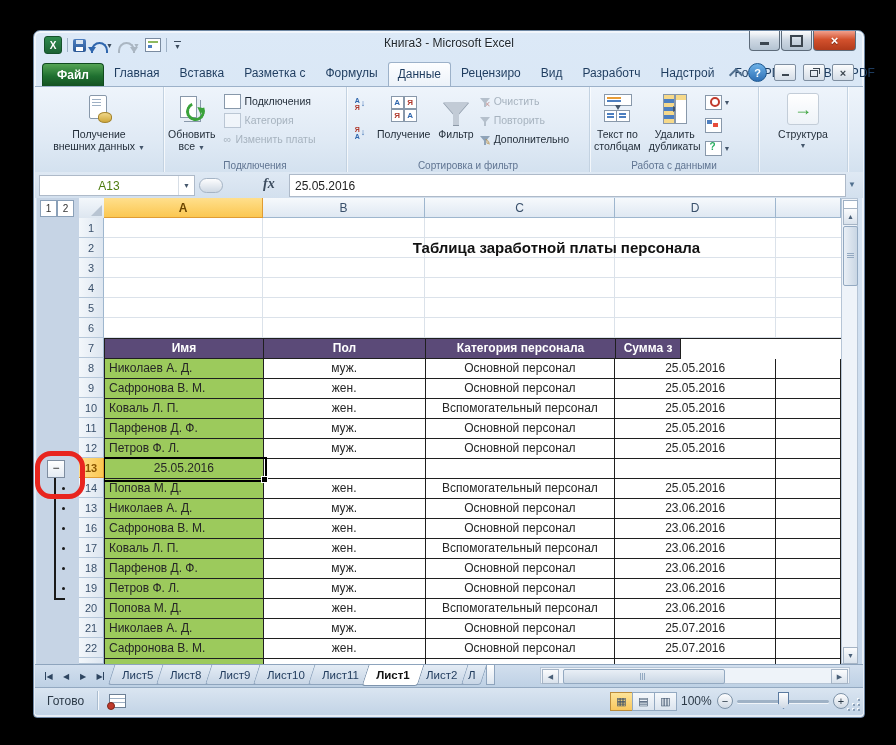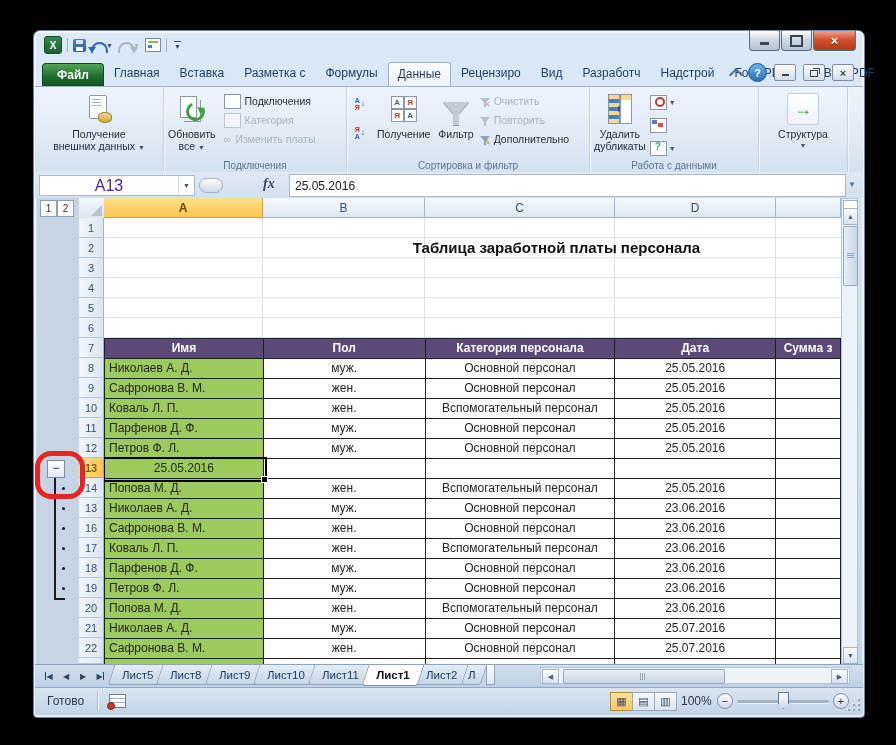--- a/index.html
+++ b/index.html
@@ -93,21 +93,21 @@
   .ic-rd .ar{position:absolute;left:13px;top:12px;border:3px solid transparent;border-left:5px solid #44566b;}
   .tinybtn{display:flex;align-items:center;gap:2px;height:18px;}
   .tiny-ic{width:15px;height:13px;border:1px solid #8898aa;background:#fff;position:relative;}
   .tiny-ic.val:before{content:"";position:absolute;right:1px;top:1px;width:6px;height:6px;border-radius:50%;border:2px solid #c0392b;}
   .tiny-ic.cons:before{content:"";position:absolute;left:1px;top:1px;width:5px;height:4px;background:#4d7fc0;box-shadow:6px 3px 0 #e74c3c;}
   .tiny-ic.whatif:before{content:"?";position:absolute;left:4px;top:-1px;color:#27ae60;font-size:10px;font-weight:bold;}
   .ic-outline{width:30px;height:30px;border:1px solid #c3cdd8;border-radius:3px;background:linear-gradient(#fff,#eef3f8);display:flex;align-items:center;justify-content:center;color:#3aa23a;font-size:18px;font-weight:bold;}
   
   .fbar{position:absolute;left:1px;top:141px;width:828px;height:26px;background:linear-gradient(#dfe9f4,#d3e0ee);display:flex;align-items:center;}
   .namebox{position:absolute;left:4px;top:3px;width:154px;height:19px;background:#fff;border:1px solid #aebac9;display:flex;align-items:center;}
-  .namebox .nb-text{flex:1;text-align:center;font-size:16px;color:#4c1d95;}
+  .namebox .nb-text{flex:1;text-align:center;font-size:12px;color:#4d7c0f;}
   .namebox .nb-dd{width:15px;height:100%;border-left:1px solid #d7dee6;display:flex;align-items:center;justify-content:center;font-size:7px;color:#44566b;}
   .fb-circle{position:absolute;left:164px;top:6px;width:22px;height:13px;border-radius:8px;background:linear-gradient(#fdfdfe,#cfd9e4);border:1px solid #a5b4c5;}
   .fx{position:absolute;left:228px;top:4px;font-family:"Liberation Serif",serif;font-style:italic;font-weight:bold;font-size:14px;color:#3c4c5e;}
   .fb-field{position:absolute;left:254px;top:2px;width:550px;height:21px;background:#fff;border:1px solid #aebac9;display:flex;align-items:center;font-size:12px;color:#222;padding-left:5px;}
   .fb-chev{position:absolute;right:4px;top:8px;width:14px;height:10px;font-size:8px;color:#51708f;text-align:center;}
   
   .gridwrap{position:absolute;left:0;top:167px;width:830px;height:466px;}
   .gutter{position:absolute;left:3px;top:0;width:42px;height:466px;background:#c6d4e5;border-right:1px solid #a7b8cc;}
   .lvlbtn{position:absolute;top:2px;width:15px;height:15px;background:#fff;border:1px solid #8aa0b8;font-size:10px;color:#333;text-align:center;line-height:15px;}
   .corner{position:absolute;left:45px;top:0;width:25px;height:20px;background:linear-gradient(#f3f7fb,#dde6f0);border-right:1px solid #9eb6ce;border-bottom:1px solid #9eb6ce;}
@@ -191,20 +191,21 @@
           <span class="dd">▼</span>
         </div>
       <div style="display:flex;align-items:center;">
           <div class="redo-ic"></div>
           <span class="dd dis">▼</span>
         </div>
       <div class="form-ic"></div>
       <div class="sep"></div>
       <div class="qat-more"><i></i>▼</div>
     </div>
+    <div class="title-text">Книга3 -  Microsoft Excel</div>
     <div class="winbtns">
       <div class="wbtn">
           <div class="mingl"></div>
         </div>
       <div class="wbtn">
           <div class="maxgl"></div>
         </div>
       <div class="wbtn close">
           <span>×</span>
         </div>
@@ -344,20 +345,32 @@
               </span>
               <span>Дополнительно</span>
             </div>
         </div>
       </div>
       <div class="rg-label">Сортировка и фильтр</div>
     </div>
 
     <div class="rgroup" style="width:168px">
       <div class="rg-content">
+        <div class="bigbtn">
+          <div class="ic">
+              <div class="ic-ttc">
+                <div class="t1"></div>
+                <div class="ar"></div>
+                <div class="t2"></div>
+                <div class="t3"></div>
+              </div>
+            </div>
+          <span>Текст по</span>
+          <span>столбцам</span>
+        </div>
         <div class="bigbtn">
           <div class="ic">
               <div class="ic-rd">
                 <div class="c1"></div>
                 <div class="ar"></div>
                 <div class="c2"></div>
               </div>
             </div>
           <span>Удалить</span>
           <span>дубликаты</span>
@@ -449,21 +462,20 @@
         <div class="vline" style="left:320px"></div>
         <div class="vline" style="left:510px"></div>
         <div class="vline" style="left:671px"></div>
       </div>
       <div class="sheet-title1">Таблица заработной платы персонала</div>
       <div class="xtable" id="xtable">
           <div class="trow">
             <div class="tcell hdr" style="width: 159px;">Имя</div>
             <div class="tcell hdr" style="width: 162px;">Пол</div>
             <div class="tcell hdr" style="width: 190px;">Категория персонала</div>
-            <div class="tcell hdr" style="width: 161px;">Дата</div>
             <div class="tcell hdr" style="width: 65px;">Сумма з</div>
           </div>
           <div class="trow">
             <div class="tcell name" style="width: 159px;">Николаев А. Д.</div>
             <div class="tcell ctr" style="width: 162px;">муж.</div>
             <div class="tcell ctr" style="width: 190px;">Основной персонал</div>
             <div class="tcell ctr" style="width: 161px;">25.05.2016</div>
             <div class="tcell ctr" style="width: 65px;"></div>
           </div>
           <div class="trow">

